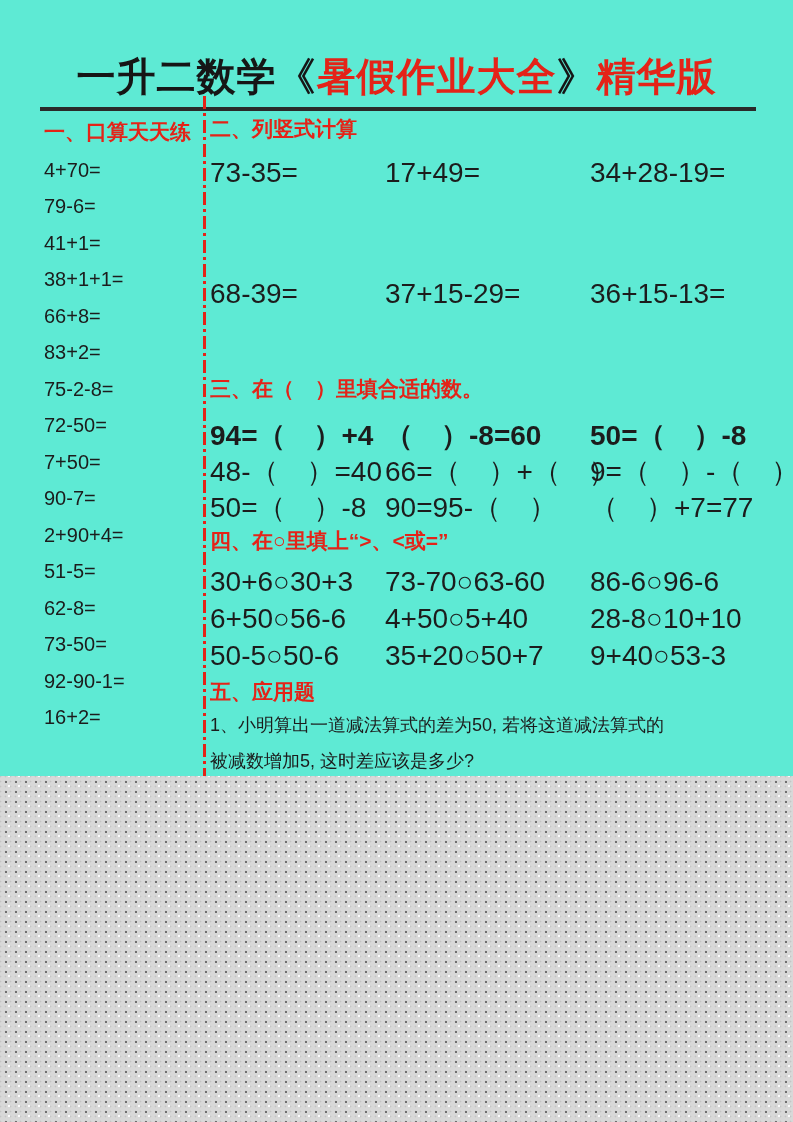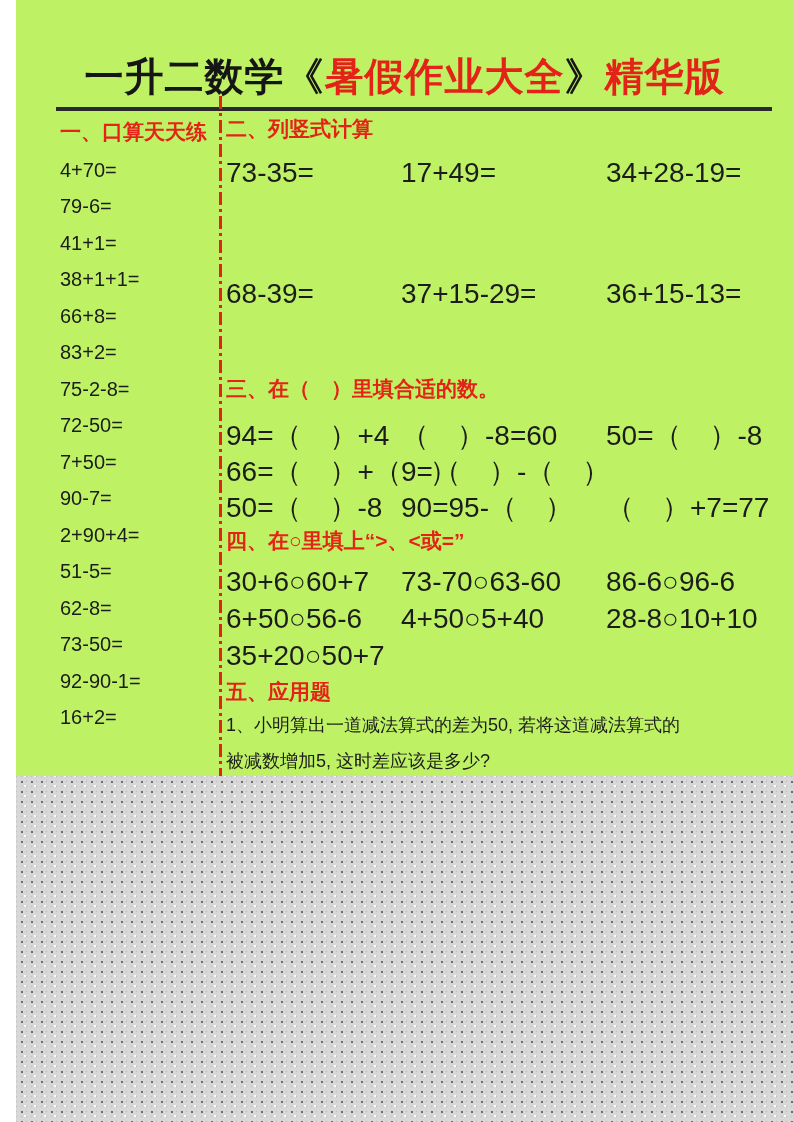--- a/index.html
+++ b/index.html
@@ -3,21 +3,21 @@
 <meta charset="utf-8">
 <style>
   html,body{margin:0;padding:0;}
   body{
     width:793px;height:1122px;
     background:#ffffff;
     font-family:"Liberation Sans","DejaVu Sans",sans-serif;
     position:relative;overflow:hidden;
     color:#1c1c1c;
   }
-  .page{position:absolute;inset:0;background:#bef264;margin-left:16px;}
+  .page{position:absolute;inset:0;background:#5eead4;}
 
   
   .title{
     position:absolute;top:50px;left:0;width:100%;
     text-align:center;font-size:39px;font-weight:700;
     letter-spacing:1px;white-space:nowrap;
   }
   .title .red{color:#e42318;}
   .title .black{color:#161616;}
   .title-rule{
@@ -47,21 +47,21 @@
   }
 
   
   .right-col{position:absolute;left:210px;top:112px;width:567px;}
   .right-col > div{position:absolute;left:0;width:100%;}
   .row3{
     display:grid;grid-template-columns:175px 205px 1fr;
     font-size:28px;align-items:baseline;white-space:nowrap;
   }
   .hdr2{top:3px;}   .vc-row1{top:45px;}  .vc-row2{top:166px;}
-  .hdr3{top:263px;} .fb-row1{top:305px;} .fb-row2{top:341px;} .fb-row3{top:377px;}
+  .hdr3{top:263px;} .fb-row1{top:305px;font-weight:bold;} .fb-row2{top:341px;} .fb-row3{top:377px;}
   .hdr4{top:415px;} .cp-row1{top:454px;} .cp-row2{top:491px;} .cp-row3{top:528px;}
   .hdr5{top:566px;}
   .wp-line{font-size:18px;white-space:nowrap;}
   .wp-line1{top:601px;}
   .wp-line2{top:637px;}
 
   
   .pattern-overlay{
     position:absolute;left:0;right:0;top:776px;bottom:0;z-index:5;
     background-color:#d8d8d8;
@@ -119,42 +119,45 @@
       <span>36+15-13=</span>
     </div>
 
     <div class="sec-header hdr3">三、在（　）里填合适的数。</div>
     <div class="row3 fb-row1">
       <span>94=（　）+4</span>
       <span>（　）-8=60</span>
       <span>50=（　）-8</span>
     </div>
     <div class="row3 fb-row2">
+      <span>48-（　）=40</span>
       <span>66=（　）+（　）</span>
       <span>9=（　）-（　）</span>
     </div>
     <div class="row3 fb-row3">
       <span>50=（　）-8</span>
       <span>90=95-（　）</span>
       <span>（　）+7=77</span>
     </div>
 
     <div class="sec-header hdr4">四、在○里填上“&gt;、&lt;或=”</div>
     <div class="row3 cp-row1">
-      <span>30+6○60+7</span>
+      <span>30+6○30+3</span>
       <span>73-70○63-60</span>
       <span>86-6○96-6</span>
     </div>
     <div class="row3 cp-row2">
       <span>6+50○56-6</span>
       <span>4+50○5+40</span>
       <span>28-8○10+10</span>
     </div>
     <div class="row3 cp-row3">
+      <span>50-5○50-6</span>
       <span>35+20○50+7</span>
+      <span>9+40○53-3</span>
     </div>
 
     <div class="sec-header hdr5">五、应用题</div>
     <div class="wp-line wp-line1">1、小明算出一道减法算式的差为50, 若将这道减法算式的</div>
     <div class="wp-line wp-line2">被减数增加5, 这时差应该是多少?</div>
   </div>
 
   <div class="pattern-overlay"></div>
 
 </div>

